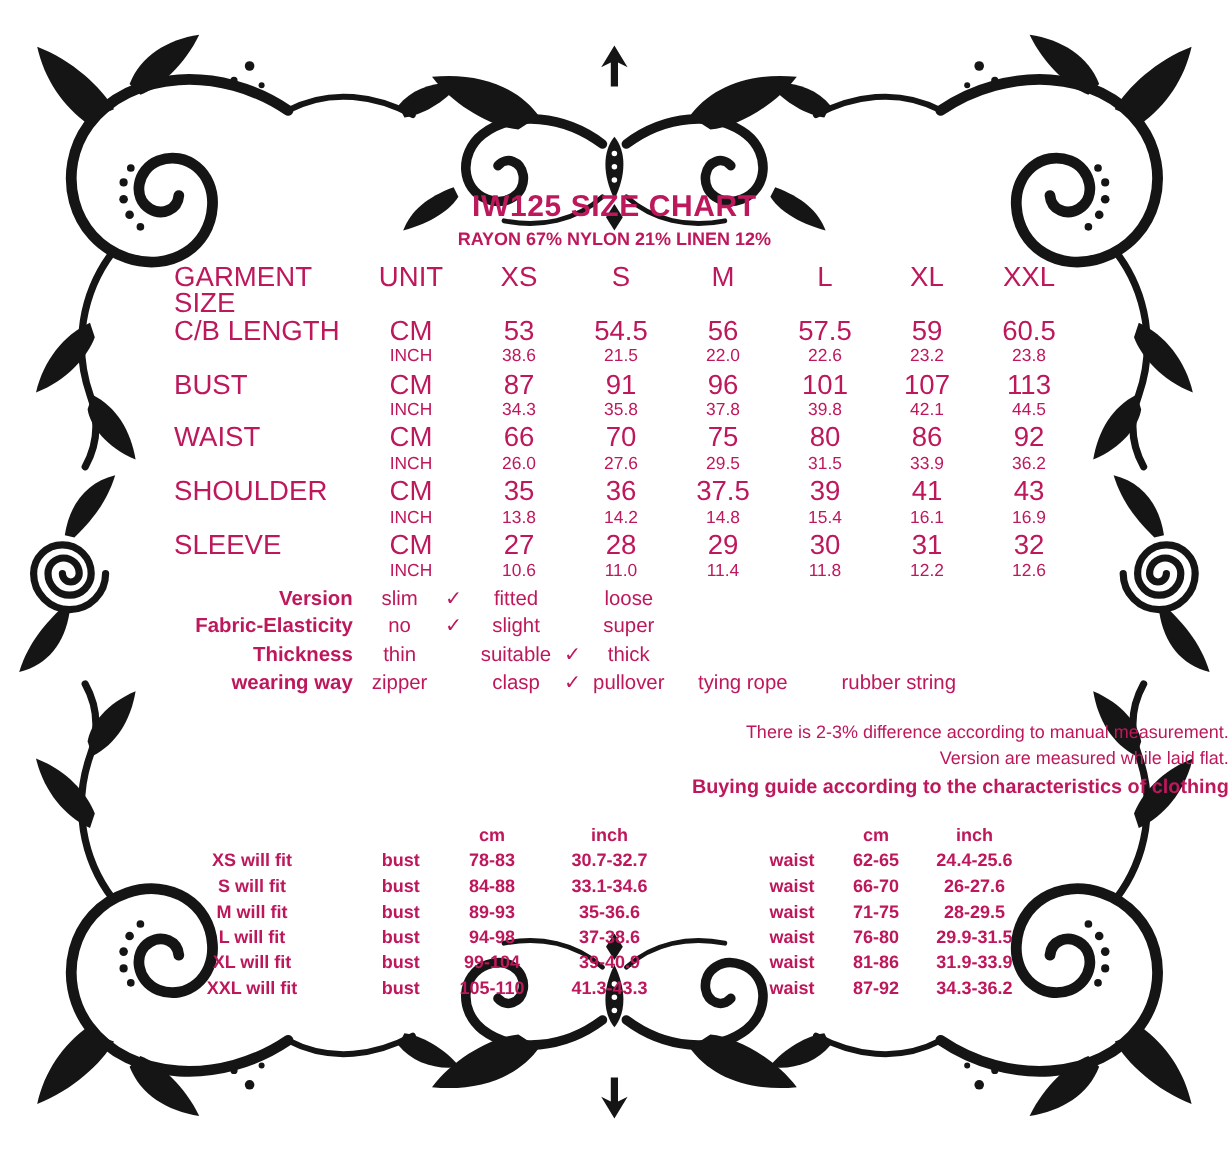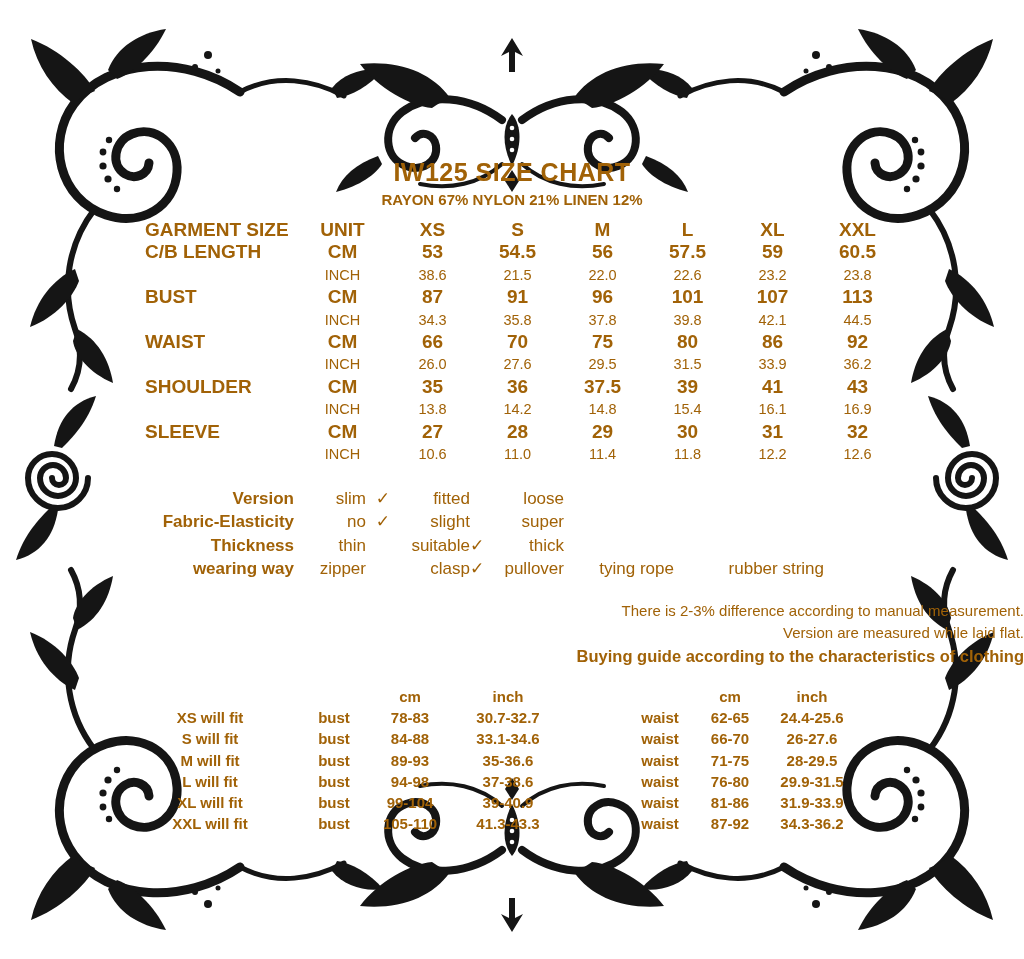--- a/index.html
+++ b/index.html
@@ -1,37 +1,37 @@
 <!DOCTYPE html>
 <html><head>
 <meta charset="utf-8">
 <style>
   html,body{margin:0;padding:0;background:#fff;}
   .page{position:relative;width:1024px;height:959px;background:#ffffff;overflow:hidden;
-        font-family:"Liberation Sans", sans-serif;color:#a16207;}
+        font-family:"Liberation Sans", sans-serif;color:#be185d;}
   .border-svg{position:absolute;inset:0;pointer-events:none;}
   .st{fill:none;stroke:#151515;stroke-linecap:round;}
   .fl{fill:#151515;stroke:none;}
 
   .title{position:absolute;top:158px;left:0;right:0;text-align:center;
          font-size:25px;font-weight:bold;letter-spacing:0.5px;}
   .subtitle{position:absolute;top:191px;left:0;right:0;text-align:center;
          font-size:15px;font-weight:bold;}
 
   .size-table{position:absolute;top:219px;left:145px;}
   .trow{display:grid;grid-template-columns:150px 95px repeat(6,85px);line-height:22.4px;
-        font-size:19px;font-weight:bold;}
+        font-size:23px;font-weight:normal;}
   .trow .cell{text-align:center;}
   .trow .lab{text-align:left;}
   .trow.inch{font-weight:normal;font-size:14.5px;}
 
   .attrs{position:absolute;top:487px;left:140px;font-size:17px;}
   .arow{display:grid;grid-template-columns:160px 66px 24px 80px 14px 80px 110px 150px;
         line-height:23.4px;}
-  .arow .cell{text-align:right;}
+  .arow .cell{text-align:center;}
   .arow .albl{font-weight:bold;text-align:right;padding-right:6px;}
 
   .notes{position:absolute;top:600px;left:0;right:0;text-align:right;
          font-size:15px;line-height:22.3px;}
   .notes .bg-head{font-weight:bold;font-size:16.5px;}
 
   .guide{position:absolute;top:686px;left:150px;font-weight:bold;font-size:15px;}
   .grow{display:grid;grid-template-columns:120px 94px 86px 126px 128px 66px 114px;
         line-height:21.2px;}
   .grow .cell{text-align:center;}

